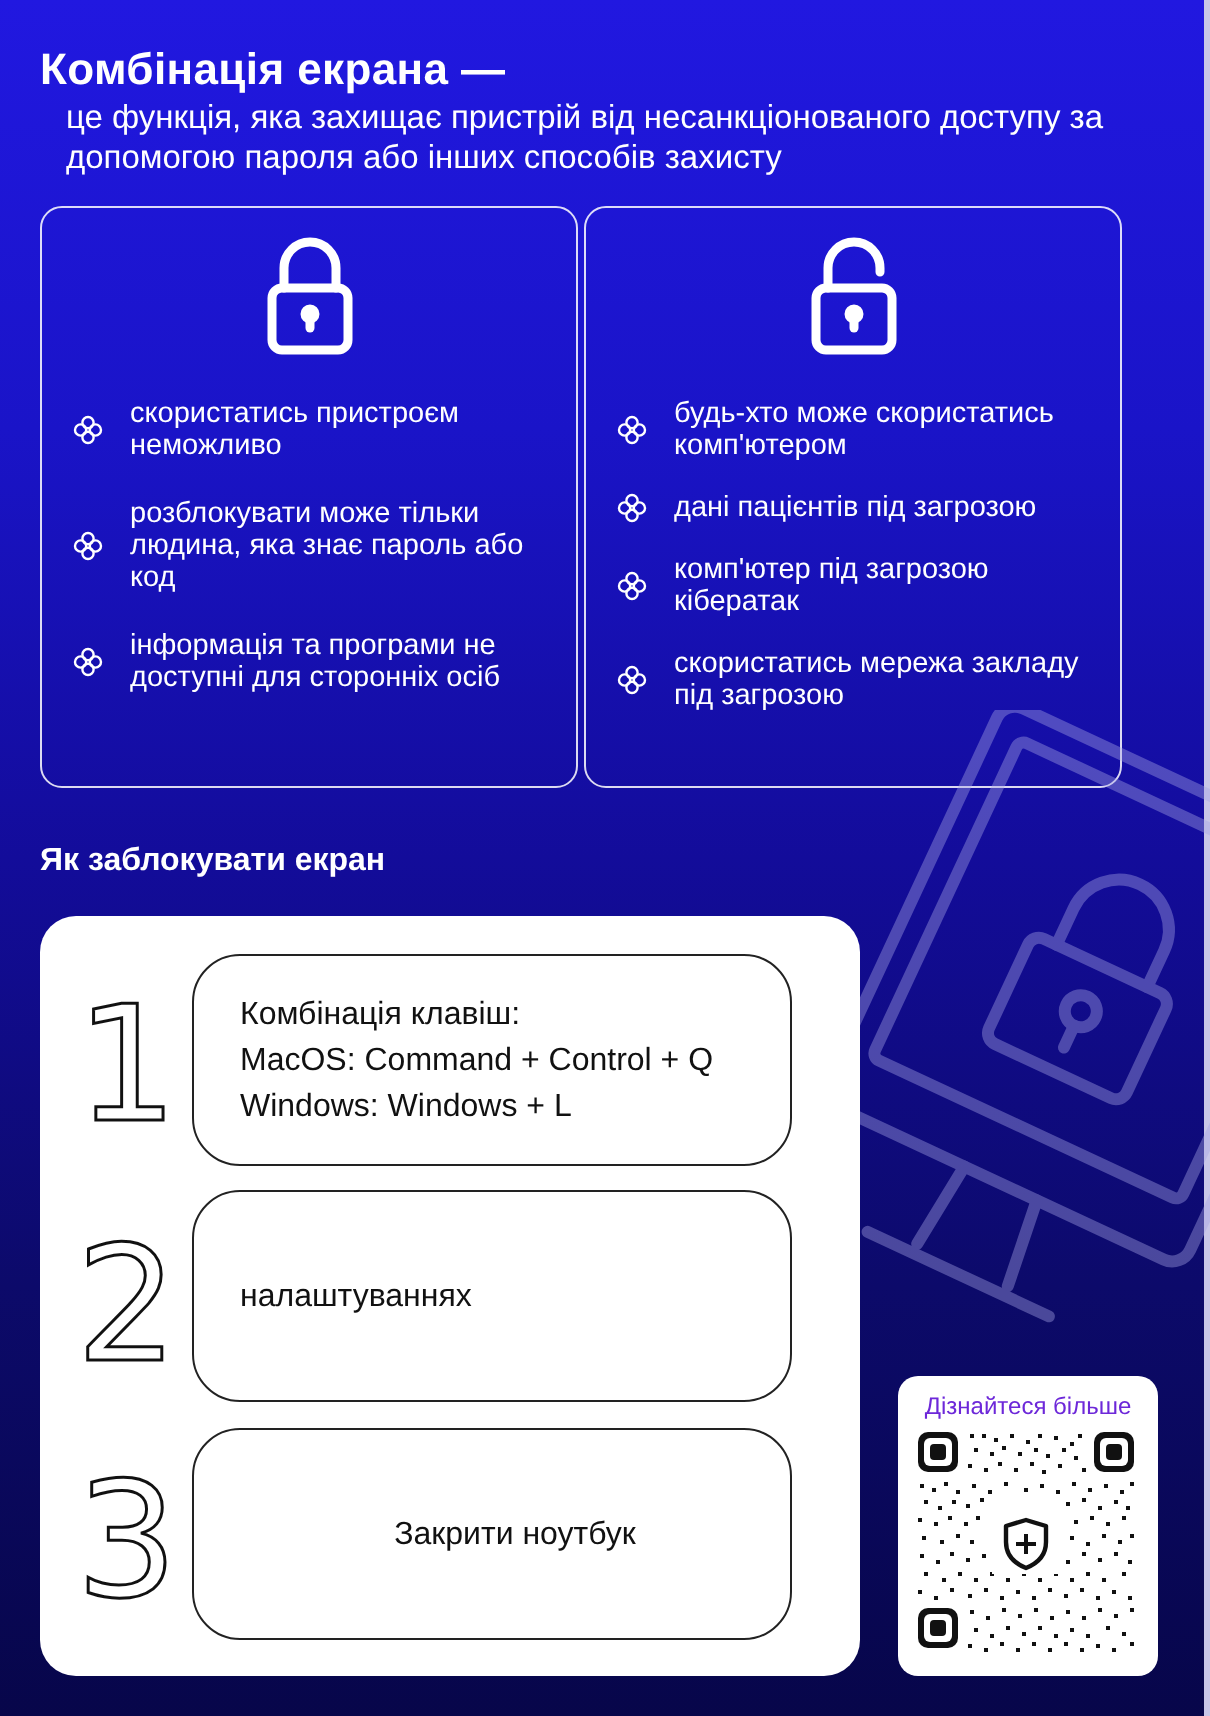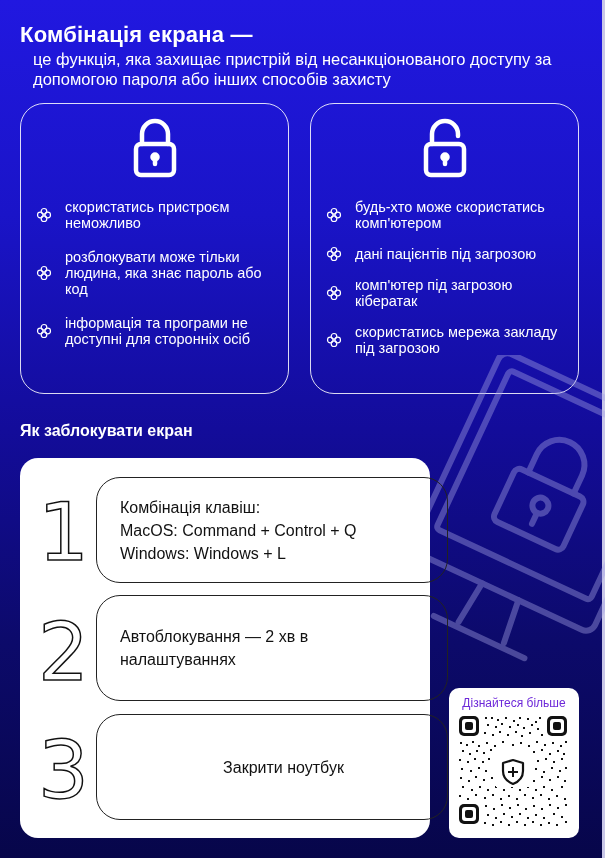--- a/index.html
+++ b/index.html
@@ -10,44 +10,44 @@
     background: linear-gradient(180deg, #2118e0 0%, #1a14c8 25%, #130c9a 50%, #0c0a6a 75%, #07064a 100%);
     color: #fff;
   }
   .edge { position: absolute; top: 0; right: 0; width: 3px; height: 858px; background: #c9c7e8; }
 
   .title { position: absolute; left: 20px; top: 22px; font-size: 22px; font-weight: bold; letter-spacing: 0.2px; }
   .subtitle { position: absolute; left: 20px; top: 49px; font-size: 16.5px; line-height: 20px; width: 570px; margin-left: 13px; }
 
   .card {
     position: absolute; top: 103px; width: 269px; height: 291px;
-    border: 1.5px solid rgba(255,255,255,0.85); border-radius: 24px;
+    border: 1.5px solid rgba(255,255,255,0.85); border-radius: 11px;
   }
   .card.left { left: 20px; }
-  .card.right { left: 310px; text-decoration: underline; }
+  .card.right { left: 292px; text-decoration: underline; }
   .card .lock { position: absolute; left: 50%; top: 14px; transform: translateX(-50%); width: 44px; height: 60px; }
   .card ul { list-style: none; position: absolute; left: 12px; top: 95px; width: 250px; }
   .card li { display: flex; align-items: center; margin-bottom: 18px; font-size: 14.5px; line-height: 16px; }
   .card.right li { margin-bottom: 15px; }
   .card li .bullet { flex: 0 0 22px; width: 16px; height: 16px; margin-right: 10px; }
 
   .section-title { position: absolute; left: 20px; top: 422px; font-size: 16px; font-weight: bold; }
 
   .monitor { position: absolute; left: 405px; top: 355px; width: 205px; height: 330px; opacity: 0.4; }
 
   .steps-panel {
     position: absolute; left: 20px; top: 458px; width: 410px; height: 380px;
     background: #fff; border-radius: 18px;
   }
   .step-num {
     position: absolute; left: 18px; width: 40px; font-size: 80px; line-height: 80px; font-weight: normal;
     color: #fff; -webkit-text-stroke: 1.5px #111; font-family: "DejaVu Sans", sans-serif;
   }
   .step-box {
-    position: absolute; left: 76px; width: 352px; height: 106px;
+    position: absolute; left: 76px; width: 300px; height: 106px;
     border: 1px solid #222; border-radius: 24px;
     display: flex; align-items: center; padding-left: 23px;
     color: #111; font-size: 16px; line-height: 23px;
   }
   .step-box.s1 { top: 19px; }
   .step-box.s2 { top: 137px; }
   .step-box.s3 { top: 256px; justify-content: center; }
   .step-num.n1 { top: 35px; }
   .step-num.n2 { top: 155px; }
   .step-num.n3 { top: 273px; }
@@ -174,21 +174,20 @@
     <div>
       <div>Комбінація клавіш:</div>
       <div>MacOS: Command + Control + Q</div>
       <div>Windows: Windows + L</div>
     </div>
   </div>
 
   <div class="step-num n2">2</div>
   <div class="step-box s2">
     <div>
-      <div>Автоблокування — 2 хв в</div>
       <div>налаштуваннях</div>
     </div>
   </div>
 
   <div class="step-num n3">3</div>
   <div class="step-box s3">
     <div>
       <div>Закрити ноутбук</div>
     </div>
   </div>

